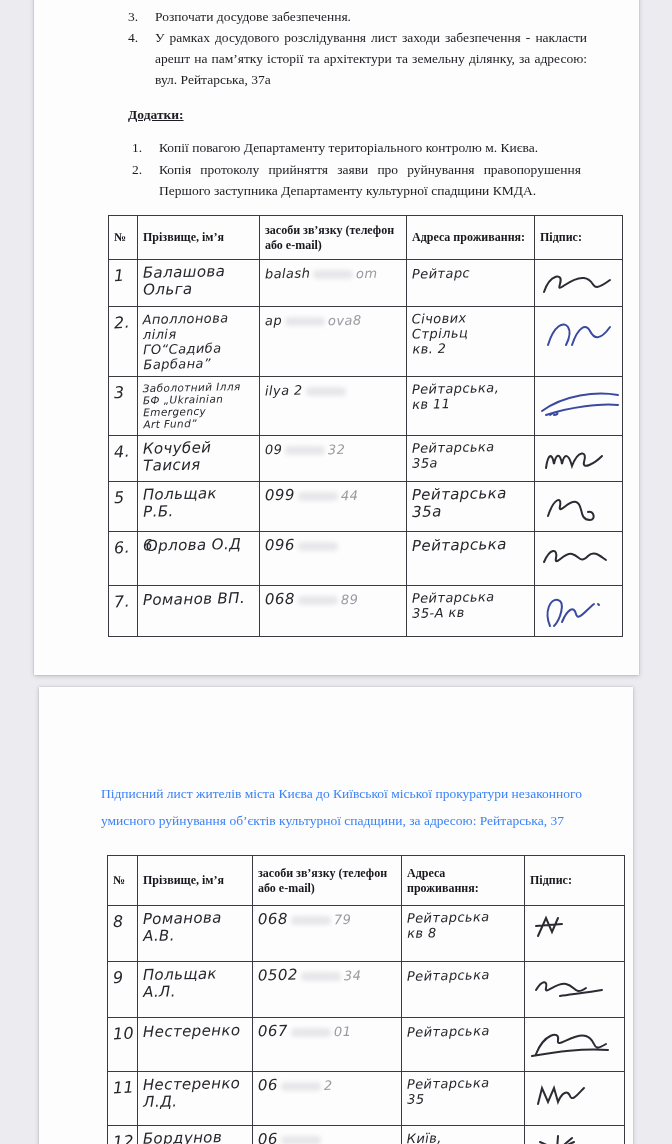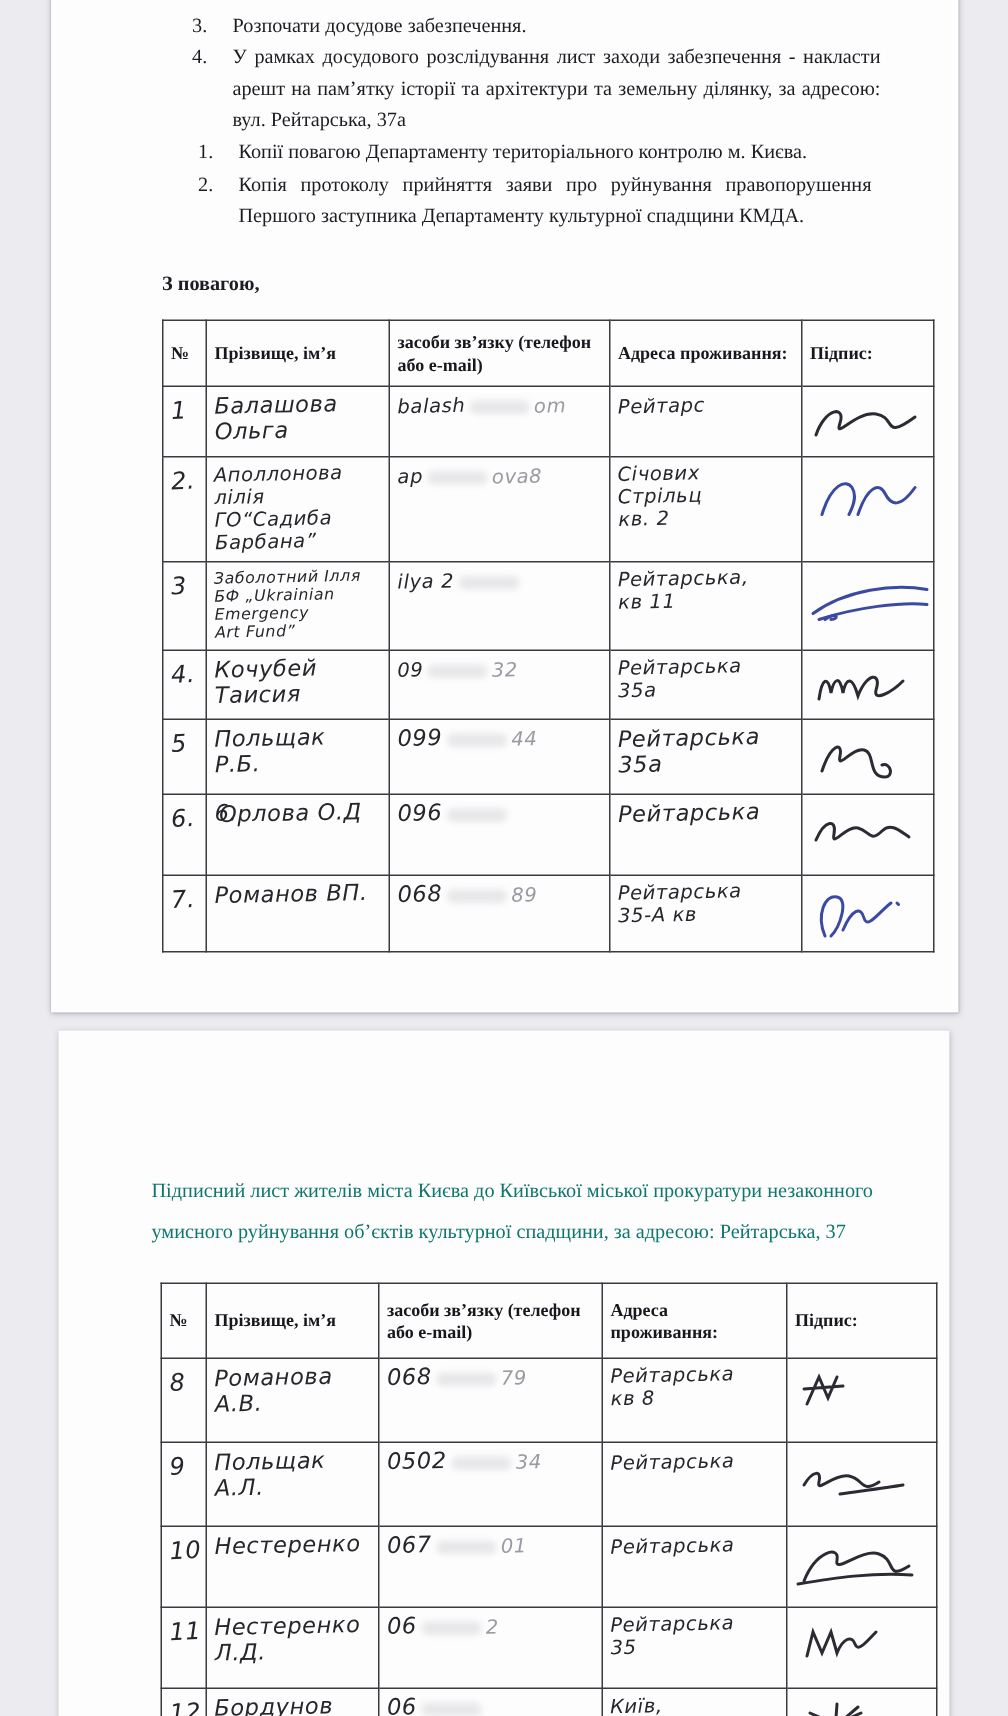--- a/index.html
+++ b/index.html
@@ -19,21 +19,21 @@
   .printed{color:#1c1c22;font-size:13.5px;line-height:21px;}
   .numlist{margin:0;padding:0;list-style:none;}
   .numlist li{display:flex;}
   .li-num{width:27px;flex:0 0 27px;text-align:left;}
   .li-text{flex:1;text-align:justify;}
   .main-list{margin:20px 52px 0 94px;}
   .attach-title{margin:14px 0 12px 94px;font-weight:bold;text-decoration:underline;}
   .attach-list{margin:0 58px 0 98px;}
   .attach-list li{margin-bottom:1px;}
   .closing{margin:24px 0 0 74px;font-weight:bold;}
-  .p2-heading{margin:93px 40px 0 62px;font-size:13.5px;line-height:27px;color:#0f766e;}
+  .p2-heading{margin:93px 40px 0 62px;font-size:13.5px;line-height:27px;color:#3b82f6;}
 
   
   table.sigtable{border-collapse:collapse;table-layout:fixed;}
   .t1{margin:14px 0 0 74px;width:514px;}
   .t2{margin:21px 0 0 68px;width:517px;}
   .sigtable th,.sigtable td{
     border:1.6px solid #3a3a40;vertical-align:top;padding:4px 5px;overflow:hidden;
   }
   .sigtable th{
     font-family:"Liberation Serif", serif;font-weight:bold;font-size:12px;
@@ -81,33 +81,33 @@
     <li>
       <span class="li-num">3.</span>
       <span class="li-text">Розпочати досудове забезпечення.</span>
     </li>
     <li>
       <span class="li-num">4.</span>
       <span class="li-text">У рамках досудового розслідування лист заходи забезпечення - накласти арешт на пам’ятку історії та архітектури та земельну ділянку, за адресою: вул. Рейтарська, 37а</span>
     </li>
   </ol>
 
+  <div class="attach-title printed">Додатки:</div>
 
   <ol class="numlist attach-list printed">
     <li>
       <span class="li-num">1.</span>
       <span class="li-text">Копії повагою Департаменту територіального контролю м. Києва.</span>
     </li>
     <li>
       <span class="li-num">2.</span>
       <span class="li-text">Копія протоколу прийняття заяви про руйнування правопорушення Першого заступника Департаменту культурної спадщини КМДА.</span>
     </li>
   </ol>
 
-  <div class="closing printed">З повагою,</div>
 
   <table class="sigtable t1">
     <colgroup>
         <col style="width:29px">
         <col style="width:122px">
         <col style="width:147px">
         <col style="width:128px">
         <col style="width:88px">
       </colgroup>
     <thead>

